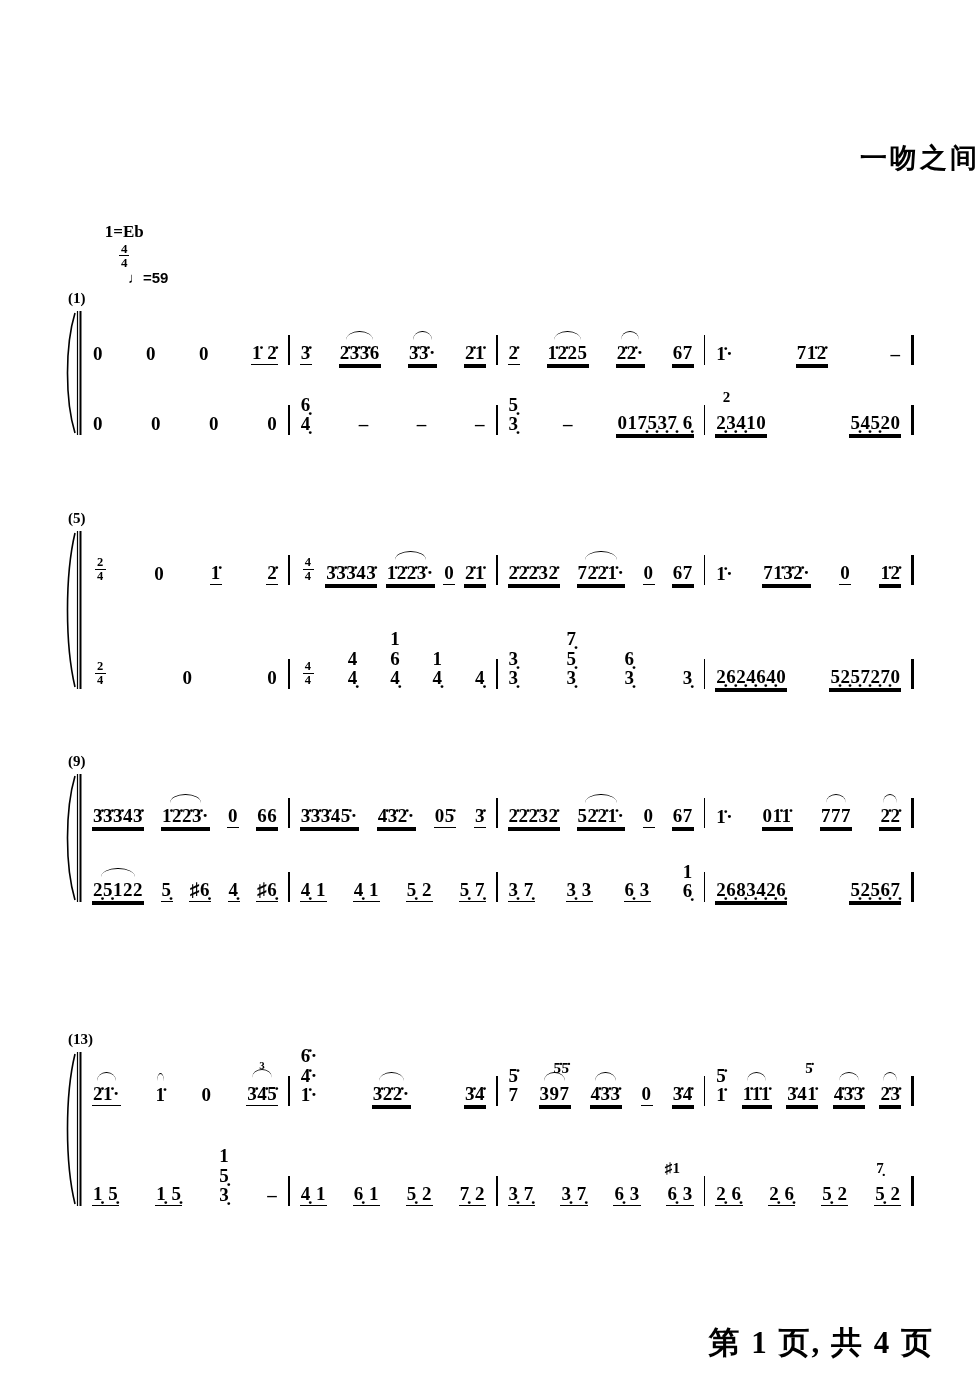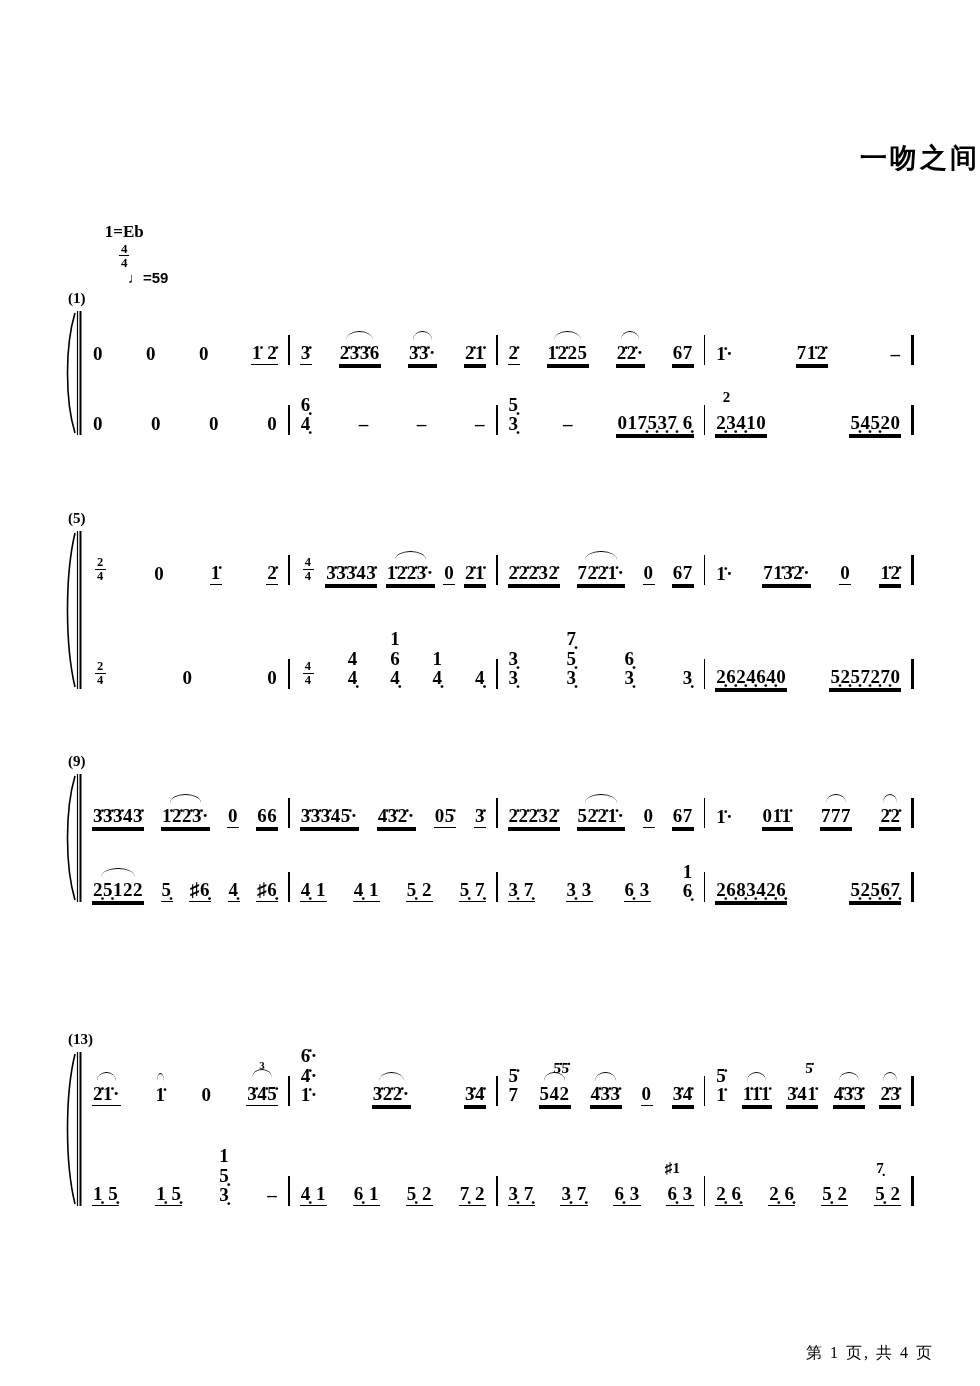--- a/index.html
+++ b/index.html
@@ -44,21 +44,21 @@
   .tup-num{position:absolute;top:-24px;left:50%;transform:translateX(-50%);font-size:11px;font-weight:700;}
   .top-note{position:absolute;bottom:100%;left:50%;transform:translateX(-50%);
     margin-bottom:8px;font-size:15px;font-weight:700;line-height:1;white-space:pre;}
   .top-l{left:22%;}
   .top-r{left:72%;}
   .stack{display:inline-flex;flex-direction:column;align-items:center;}
   .stack span{line-height:1.04;}
   .grp .frac{font-size:12.5px;margin-bottom:2px;}
 
   .footer{
-    position:absolute;right:46px;bottom:22px;font-size:16px;font-weight:400;letter-spacing:2px;
+    position:absolute;right:46px;bottom:22px;font-size:31px;font-weight:700;letter-spacing:2px;
   }
 </style>
 </head>
 <body>
 
 <div class="page-title">一吻之间</div>
 
 <div class="keyline">
   <span>1=Eb</span>
   <span class="frac">
@@ -511,21 +511,21 @@
               <span class="grp u2">
                 <span class="main">3̇4̇</span>
               </span>
             </div>
             <div class="bar"></div>
             <div class="measure">
               <span class="grp">
                 <span class="main"><span class="stack"><span>5̇</span><span>7</span></span></span>
               </span>
               <span class="grp u2 slur">
-                <span class="main">542</span>
+                <span class="main">397</span>
                 <span class="arc"></span>
                 <span class="top-note top-r">5̇5̇</span>
               </span>
               <span class="grp u2 slur">
                 <span class="main">4̇3̇3̇</span>
                 <span class="arc"></span>
               </span>
               <span class="grp u1">
                 <span class="main">0</span>
               </span>

